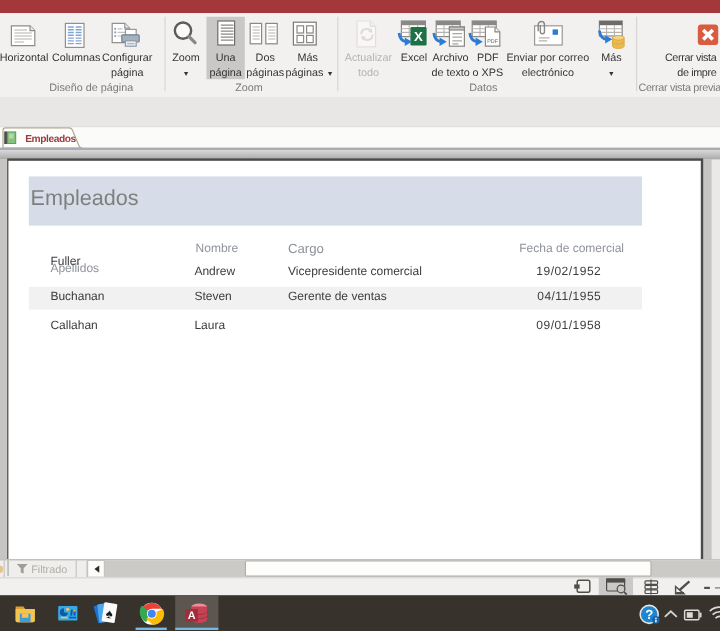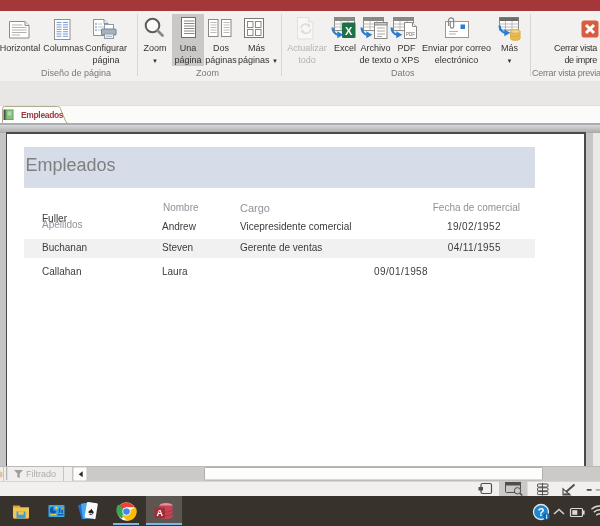--- a/index.html
+++ b/index.html
@@ -264,21 +264,21 @@
   <div class="abs" style="left:35px;top:79px;font-size:10px;color:#3c3c3c;text-align:right;">Fuller</div>
   <div class="abs" style="left:155px;top:87px;font-size:10px;color:#3c3c3c;">Andrew</div>
   <div class="abs" style="left:233px;top:87px;font-size:10px;color:#3c3c3c;">Vicepresidente comercial</div>
   <div class="abs" style="left:294px;top:87px;width:200px;text-align:right;font-size:10px;letter-spacing:0.4px;color:#3c3c3c;">19/02/1952</div>
   <div class="abs" style="left:35px;top:108px;font-size:10px;color:#3c3c3c;">Buchanan</div>
   <div class="abs" style="left:155px;top:108px;font-size:10px;color:#3c3c3c;">Steven</div>
   <div class="abs" style="left:233px;top:108px;font-size:10px;color:#3c3c3c;">Gerente de ventas</div>
   <div class="abs" style="left:294px;top:108px;width:200px;text-align:right;font-size:10px;letter-spacing:0.4px;color:#3c3c3c;">04/11/1955</div>
   <div class="abs" style="left:35px;top:132px;font-size:10px;color:#3c3c3c;">Callahan</div>
   <div class="abs" style="left:155px;top:132px;font-size:10px;color:#3c3c3c;">Laura</div>
-  <div class="abs" style="left:294px;top:132px;width:200px;text-align:center;font-size:10px;letter-spacing:0.4px;color:#3c3c3c;">09/01/1958</div>
+  <div class="abs" style="left:294px;top:132px;width:200px;text-align:right;font-size:10px;letter-spacing:0.4px;color:#3c3c3c;">09/01/1958</div>
 </div>
 
 <div class="abs" id="navrow" style="left:0;top:466px;width:600px;height:15px;background:#efeeec;border-top:1px solid #bab8b6;box-sizing:border-box;"></div>
 <svg class="abs" style="left:0;top:466px;" width="600" height="15">
   <rect x="87" y="1" width="513" height="14" fill="#cccac7"></rect>
   <rect x="204.5" y="1.5" width="338" height="12.5" rx="1" fill="#fdfdfc" stroke="#b2b0ad" stroke-width="1"></rect>
   <rect x="-2" y="5.5" width="4.5" height="6" rx="2" fill="#e3c394"></rect>
   <line x1="3.5" y1="1" x2="3.5" y2="15" stroke="#c6c4c1"></line>
   <line x1="6.7" y1="1" x2="6.7" y2="14" stroke="#a8a6a4"></line>
   <line x1="63.5" y1="1" x2="63.5" y2="15" stroke="#c6c4c1"></line>

